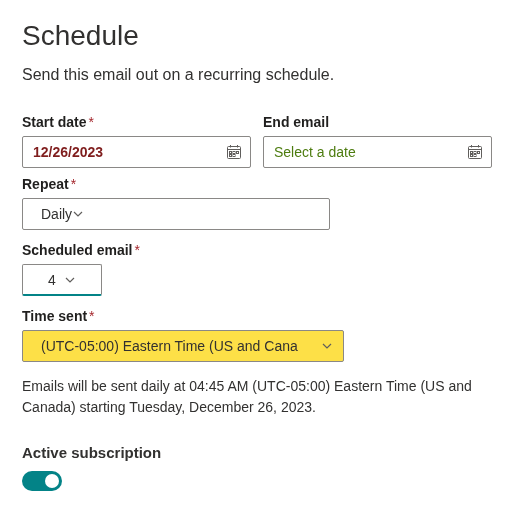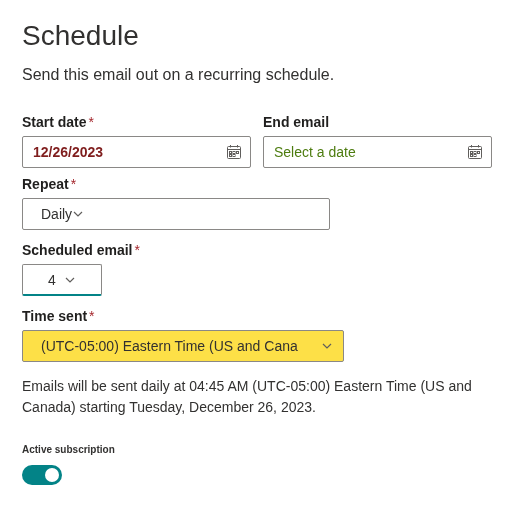--- a/index.html
+++ b/index.html
@@ -107,21 +107,21 @@
     }
     .summary {
       font-size: 14px;
       color: #323130;
       line-height: 1.5;
       margin-top: 14px;
       margin-bottom: 26px;
     }
     .section-title {
       font-weight: 600;
-      font-size: 10px;
+      font-size: 15px;
       margin-bottom: 10px;
     }
     .toggle {
       width: 40px;
       height: 20px;
       border-radius: 10px;
       background: #038387;
       position: relative;
       cursor: pointer;
     }

